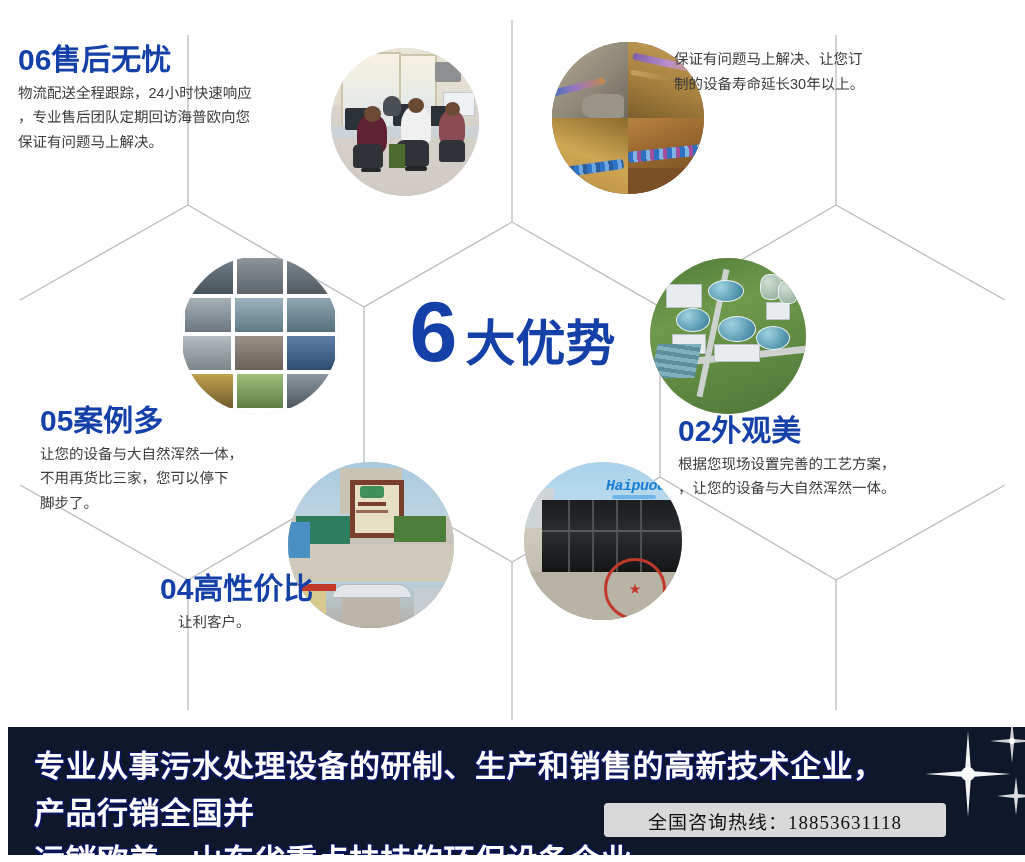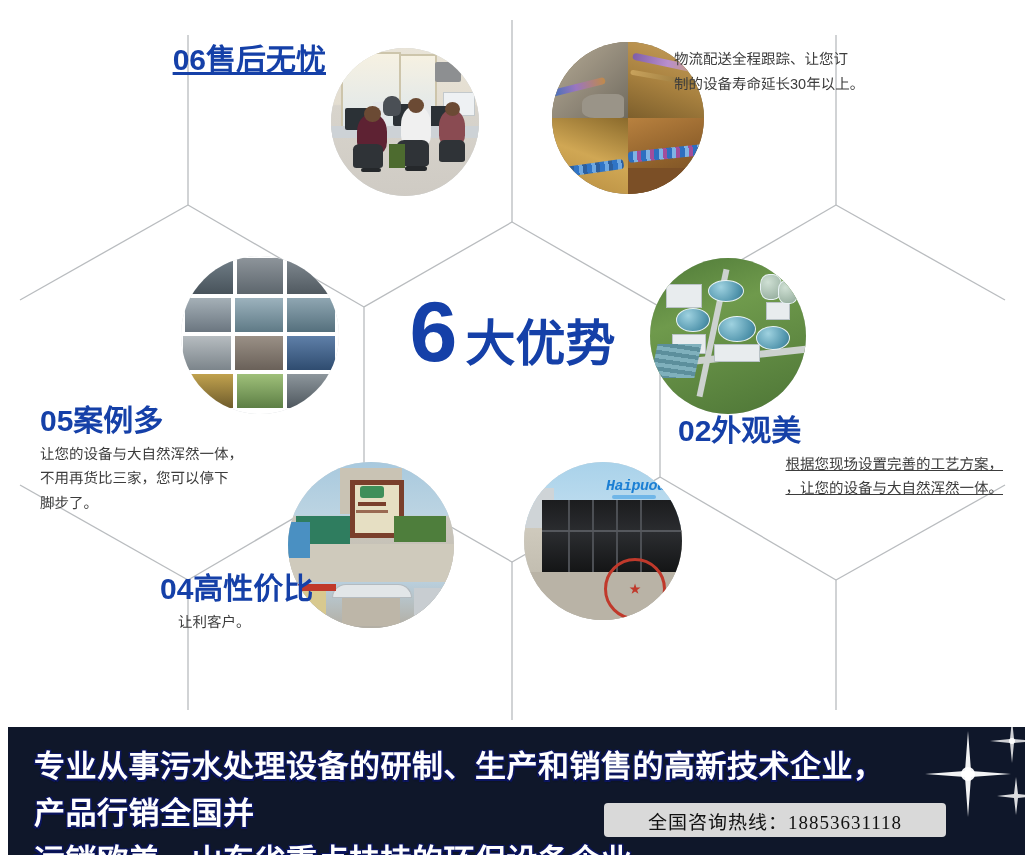--- a/index.html
+++ b/index.html
@@ -16,21 +16,21 @@
 
   
   .feature{position:absolute;}
   .feat-head{
     font-size:30px;font-weight:bold;color:#1540a8;
     letter-spacing:0px;line-height:1.05;white-space:nowrap;
   }
   .feat-body{
     font-size:14.5px;color:#3c3c3c;line-height:1.72;margin-top:5px;
   }
-  .ta-r{text-align:right;text-decoration:underline;}
+  .ta-r{text-align:left;}
   .ta-l{text-align:left;}
 
   
   .photo{
     position:absolute;border-radius:50%;overflow:hidden;
     background:#cfd3d6;
   }
   .photo .inner{position:absolute;inset:0;}
 
   
@@ -124,20 +124,25 @@
       <line x1="188" y1="580" x2="188" y2="710"></line>
       <line x1="188" y1="580" x2="20" y2="485"></line>
 
       <line x1="836" y1="580" x2="836" y2="710"></line>
       <line x1="836" y1="580" x2="1005" y2="485"></line>
     </g>
   </svg>
 
   <div class="feature" style="left:18px;top:44px;width:308px;">
     <div class="feat-head ta-r">06售后无忧</div>
+    <div class="feat-body ta-r">
+      <div>物流配送全程跟踪，24小时快速响应</div>
+      <div>，专业售后团队定期回访海普欧向您</div>
+      <div>保证有问题马上解决。</div>
+    </div>
   </div>
 
   <div class="photo" style="left:331px;top:48px;width:148px;height:148px;">
     <div class="inner office">
       <div class="win" style="left:10px;top:4px;width:56px;height:72px;"></div>
       <div class="win" style="left:68px;top:6px;width:34px;height:62px;"></div>
       <div style="position:absolute;left:104px;top:14px;width:26px;height:20px;background:#8d8f91;border-radius:2px;"></div>
       <div style="position:absolute;left:112px;top:44px;width:30px;height:22px;background:#eef1f3;border:1px solid #c3c9cc;"></div>
       <div class="desk" style="left:0;top:78px;width:148px;height:12px;"></div>
       <div class="mon" style="left:14px;top:60px;width:26px;height:22px;"></div>
@@ -178,21 +183,21 @@
       </div>
       <div class="weldq" style="left:50%;top:50%;background:linear-gradient(160deg,#b8813f,#8d5f2a 55%,#6d4823);">
         <div class="weldline" style="left:0px;top:30px;width:76px;height:11px;background:repeating-linear-gradient(90deg,#2d6fc0 0 5px,#7fb3e4 5px 9px,#a14e9b 9px 13px);transform:rotate(-6deg);"></div>
         <div style="position:absolute;left:0;top:50px;width:76px;height:26px;background:#7b4f26;"></div>
       </div>
     </div>
   </div>
 
   <div class="feature" style="left:674px;top:42px;width:310px;">
     <div class="feat-body ta-l">
-      <div>物流配送全程跟踪、让您订</div>
+      <div>保证有问题马上解决、让您订</div>
       <div>制的设备寿命延长30年以上。</div>
     </div>
   </div>
 
   <div class="photo" style="left:181px;top:256px;width:158px;height:158px;">
     <div class="inner" style="background:#ffffff;">
       <div class="tile" style="left:6px;top:4px;width:46px;height:34px;background:linear-gradient(#6f7c85,#48535b);"></div>
       <div class="tile" style="left:56px;top:2px;width:46px;height:36px;background:linear-gradient(#8d949a,#5d666d);"></div>
       <div class="tile" style="left:106px;top:4px;width:46px;height:34px;background:linear-gradient(#7e878e,#515a61);"></div>
       <div class="tile" style="left:4px;top:42px;width:46px;height:34px;background:linear-gradient(#a5b0b7,#6b7680);"></div>

